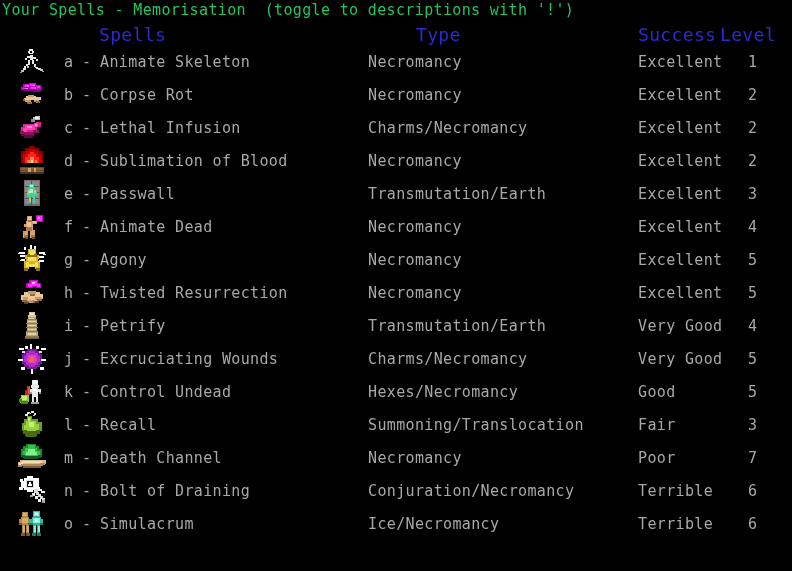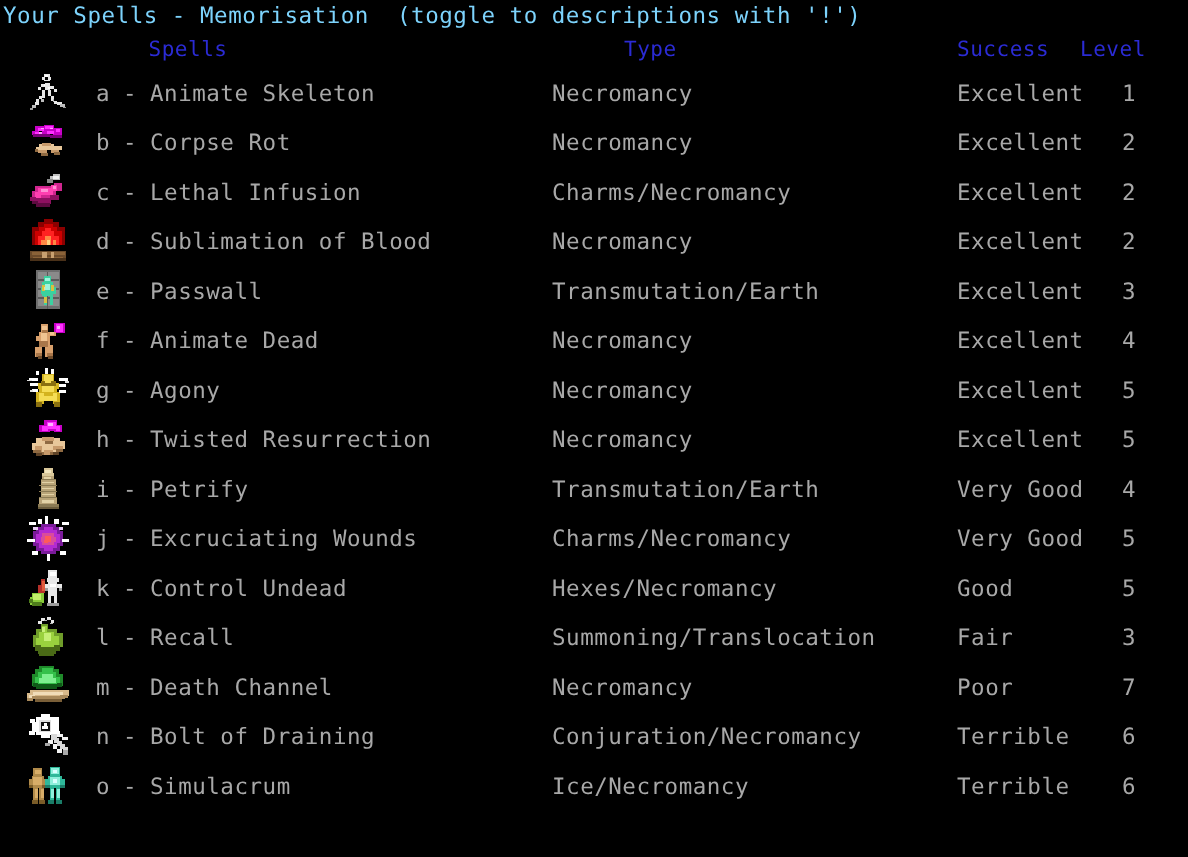--- a/index.html
+++ b/index.html
@@ -23,34 +23,34 @@
     height: 571px;
     background: #000000;
   }
 
   
   .title-line {
     position: absolute;
     left: 2px;
     top: 3px;
     white-space: pre;
-    color: #7dd3fc;
+    color: #22c55e;
     font-size: 15px;
     letter-spacing: 0.35px;
   }
 
   
   .col-headers {
     position: absolute;
     left: 0;
     top: 26px;
     width: 792px;
     height: 18px;
     color: #2b2bd4;
-    font-size: 14px;
+    font-size: 18px;
     letter-spacing: 0.35px;
   }
   .col-headers .h {
     position: absolute;
     white-space: pre;
     color: #2b2bd4;
   }
   .h-spells  { left: 99px; }
   .h-type    { left: 368px; margin-left: 48px; }
   .h-success { left: 638px; }

